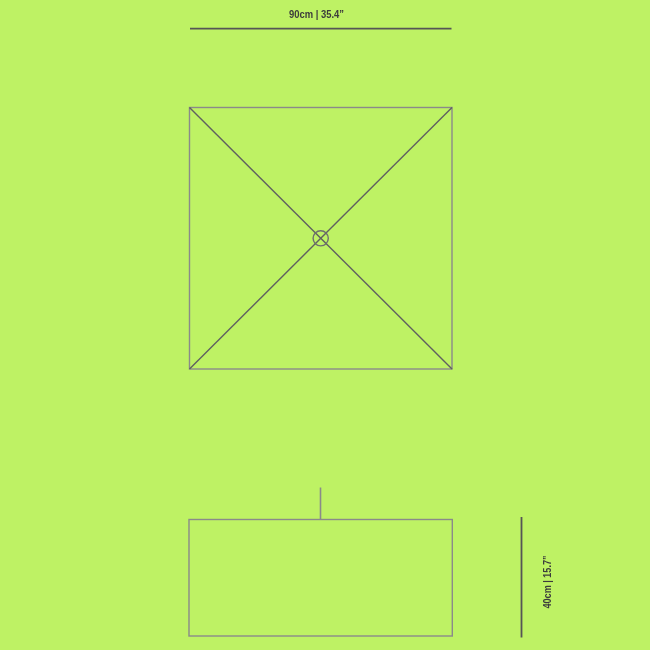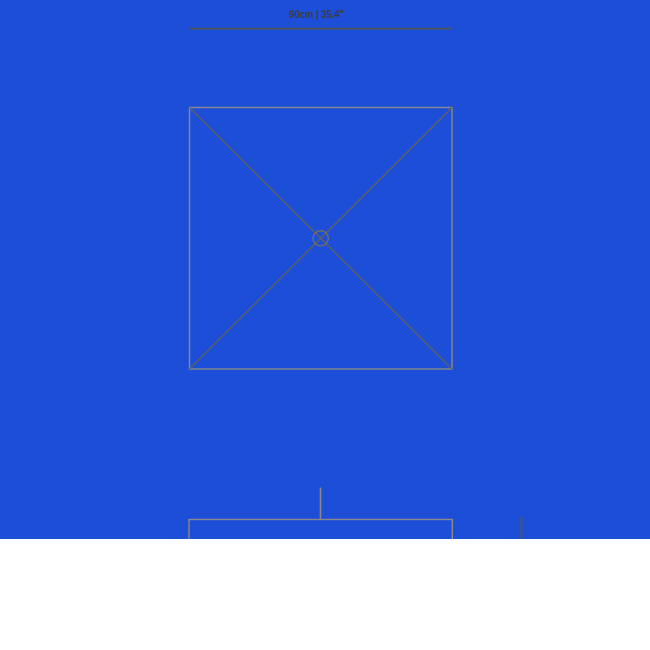--- a/index.html
+++ b/index.html
@@ -1,16 +1,16 @@
 <!DOCTYPE html>
 <html><head>
 <meta charset="utf-8">
 <style>
   html,body{margin:0;padding:0;background:#ffffff;}
-  .page{width:650px;height:539px;position:relative;overflow:hidden;background:#1d4ed8;}
+  .page{width:650px;height:650px;position:relative;overflow:hidden;background:#bef264;}
   svg{position:absolute;top:0;left:0;filter:blur(0.45px);}
   text{font-family:"Liberation Sans",sans-serif;fill:#3c3c3c;}
 </style>
 </head>
 <body>
 <div class="page">
 <svg width="650" height="650" viewBox="0 0 650 650">
 
   <text x="316.5" y="18" font-size="11" text-anchor="middle" font-weight="bold" textLength="55" lengthAdjust="spacingAndGlyphs">90cm | 35.4”</text>
 

